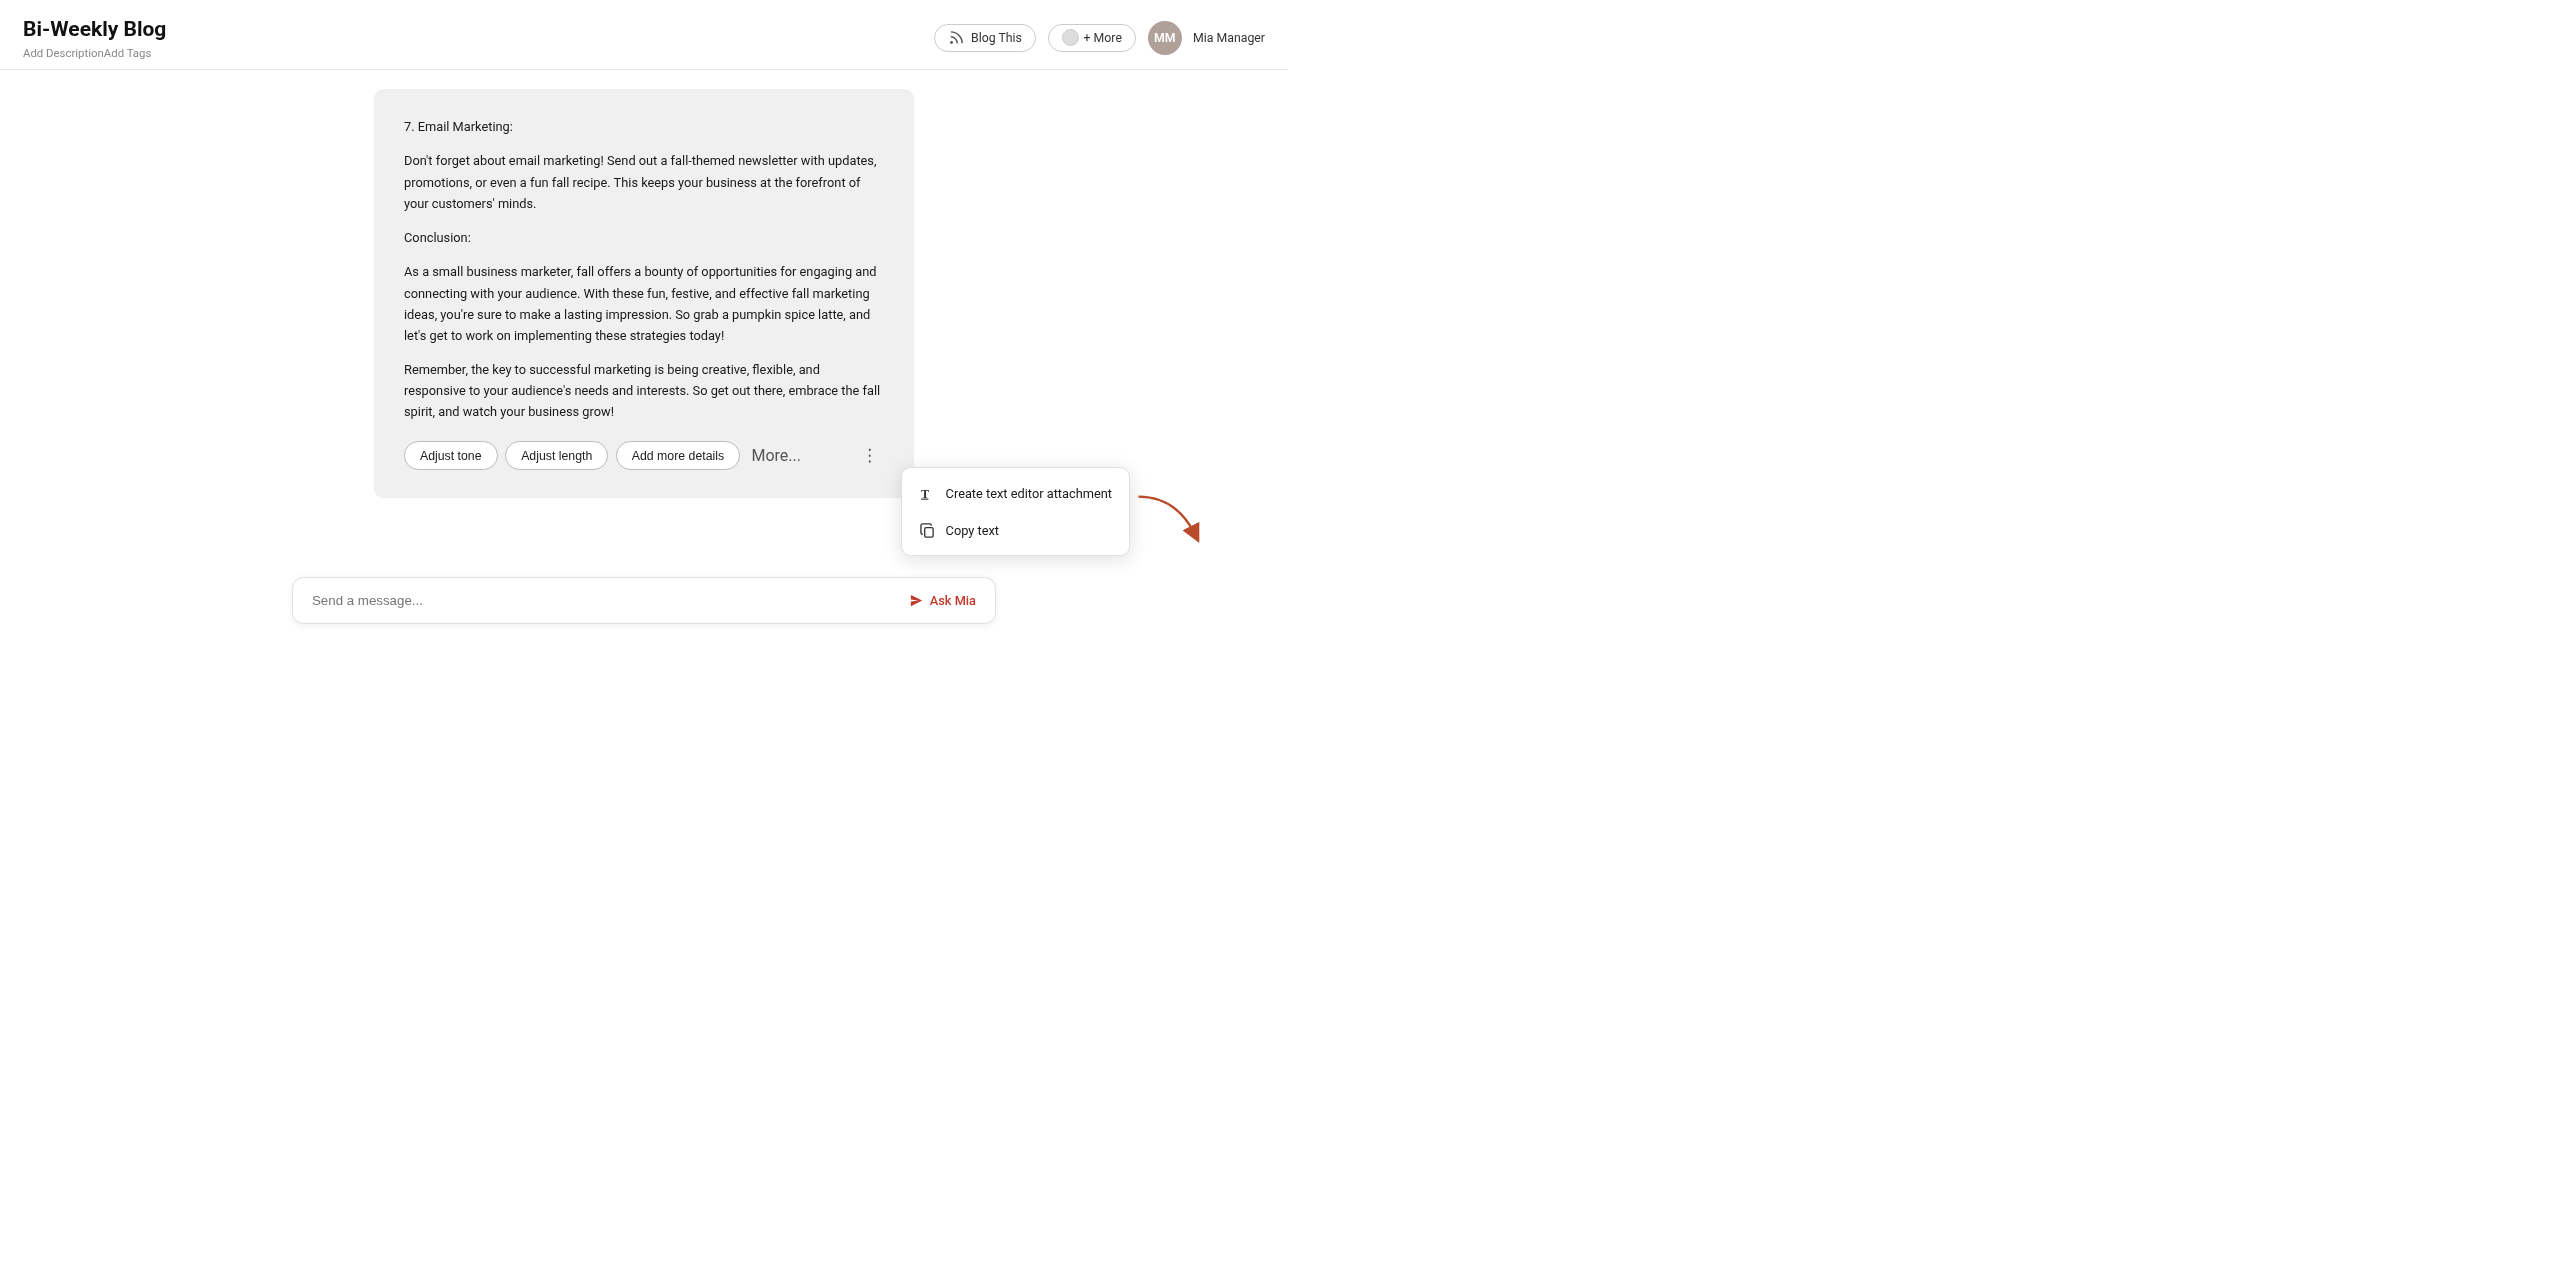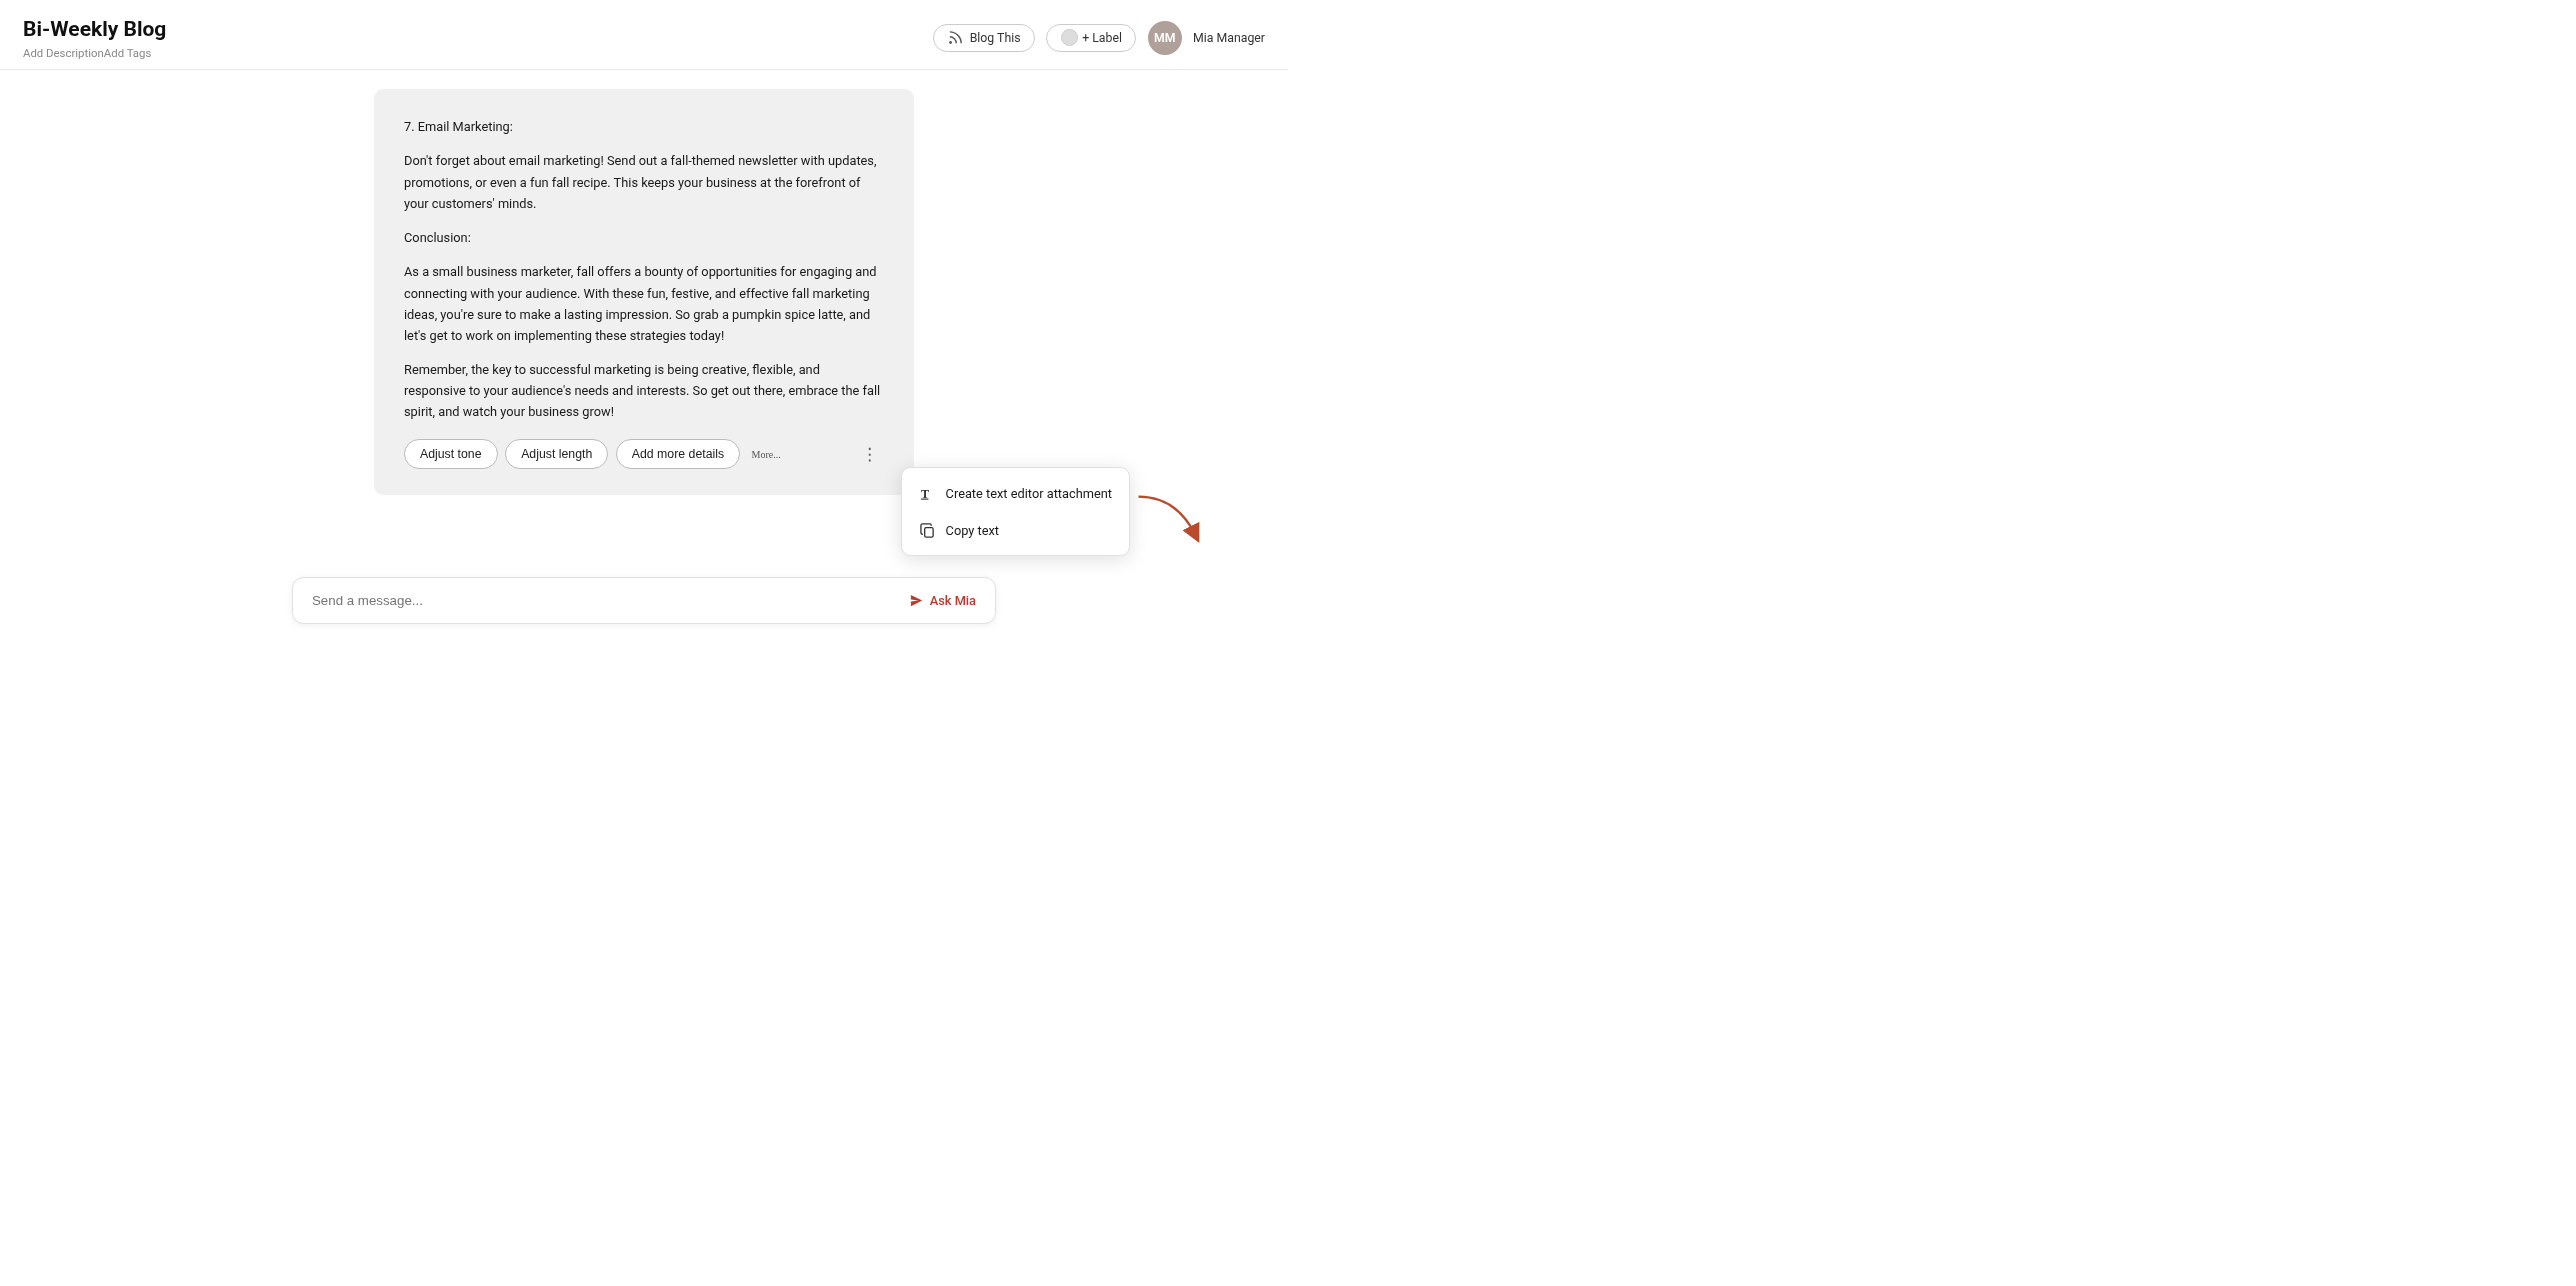--- a/index.html
+++ b/index.html
@@ -160,25 +160,24 @@
       border-radius: 946px;
       padding: 6.6px 15px;
       font-size: 12.3px;
       background: #fff;
       color: #222;
       cursor: pointer;
       white-space: nowrap;
     }
 
     .more-text {
-      font-size: 10px;
+      font-size: 16px;
       color: #555;
       cursor: pointer;
       padding: 6.6px 3.8px;
-      font-family: Liberation Serif, serif;
     }
 
     .more-dots {
       margin-left: auto;
       cursor: pointer;
       font-size: 17px;
       color: #555;
       padding: 3.8px 5.7px;
       border-radius: 3.8px;
       line-height: 1;
@@ -293,21 +292,21 @@
       <div class="blog-post-badge">
         <svg class="rss-icon" viewBox="0 0 24 24" fill="none" stroke="#555" stroke-width="2">
           <path d="M4 11a9 9 0 0 1 9 9"></path>
           <path d="M4 4a16 16 0 0 1 16 16"></path>
           <circle cx="5" cy="19" r="1" fill="#555"></circle>
         </svg>
         <span>Blog This</span>
       </div>
       <div class="label-badge">
         <div class="label-circle"></div>
-        <span>+ Label</span>
+        <span>+ More</span>
       </div>
       <div class="avatar">MM</div>
       <span class="user-name">Mia Manager</span>
     </div>
   </div>
 
   <div class="main-content">
     <div class="content-card">
       <div class="content-text">
         <p>7. Email Marketing:</p>

